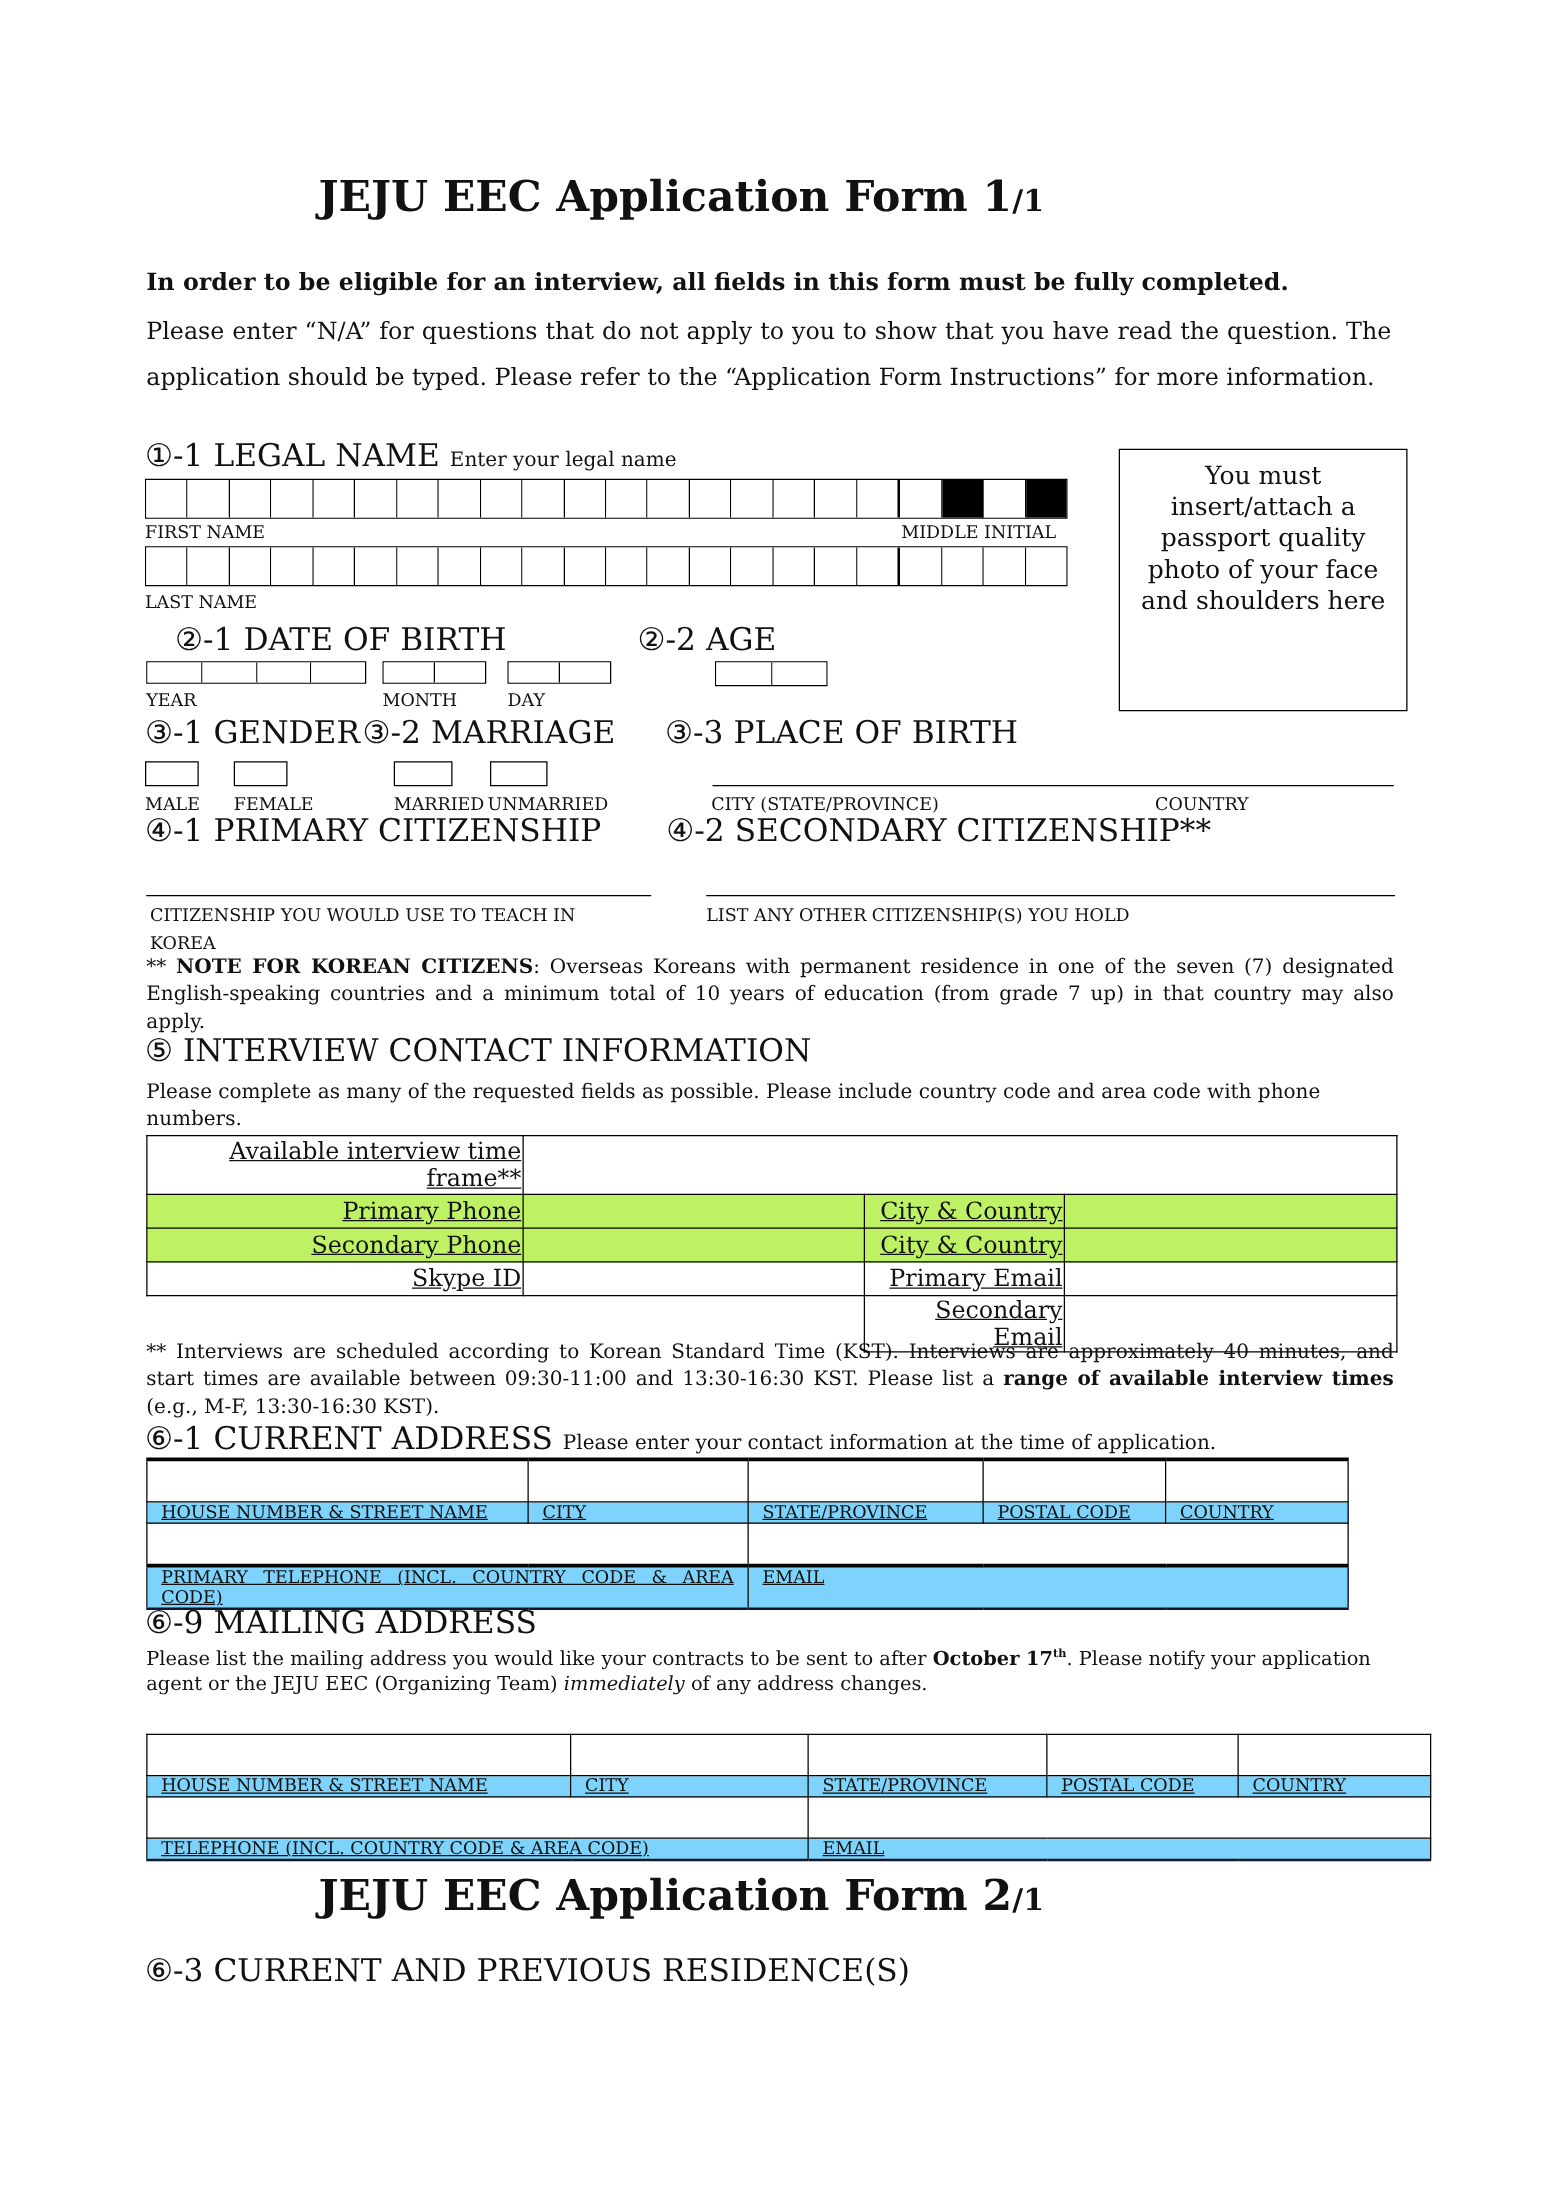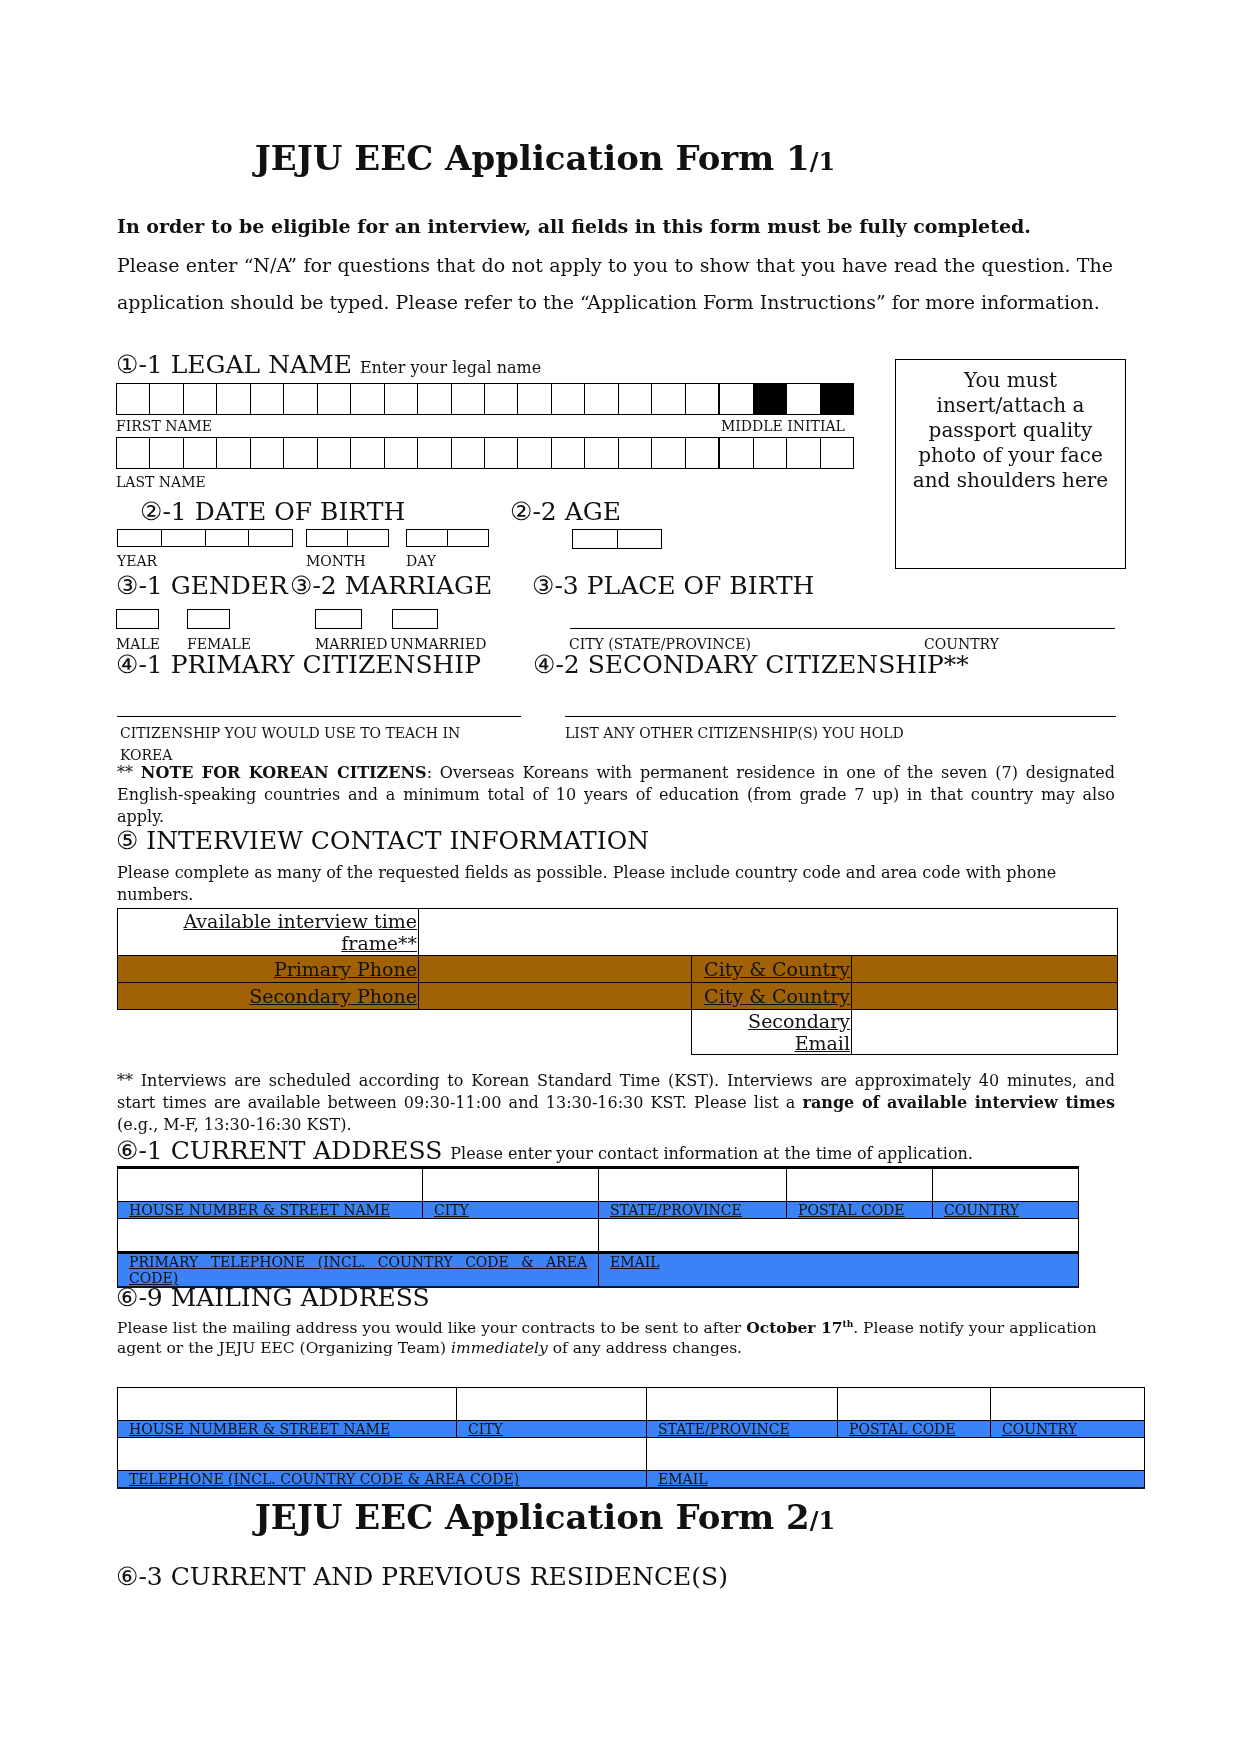--- a/index.html
+++ b/index.html
@@ -18,25 +18,25 @@
   .boxrow .cell { flex:1; border-right:1.2px solid #000; box-sizing:border-box; background:#fff; }
   .boxrow .cell:last-child { border-right:none; }
   .boxrow .cell.filled { background:#000; }
   .boxrow .cell.thick { border-right:2.5px solid #000; }
   .chk { border:1.5px solid #000; box-sizing:border-box; background:#fff; }
   .line { border-top:1.5px solid #000; height:0; }
   .photo { border:1.2px solid #000; box-sizing:border-box; text-align:center; font-size:20px; line-height:25px; padding-top:8px; }
   table { border-collapse:collapse;text-decoration:underline; }
   .ctab td { border:1.5px solid #000; font-size:19px; padding:0 1px; height:26px; }
   .ctab td.lab { text-align:right; }
-  .ctab tr.shaded td { background:#a16207; }
+  .ctab tr.shaded td { background:#bef264; }
   .ctab td.nob { border:none; background:#fff; }
   .atab td { border:1.5px solid #000; font-size:14px; padding:0 11px; vertical-align:top; }
   .atab tr.blank td { height:32px; }
-  .atab tr.head td { background:#3b82f6; height:15px; line-height:16px; }
+  .atab tr.head td { background:#7dd3fc; height:15px; line-height:16px; }
   .atab.thicktop tr:first-child td { border-top:3px solid #000; }
   .atab tr.thicktop td { border-top:3px solid #000; }
   .atab tr.thickbot td { border-bottom:2px solid #0f172a; }
 </style>
 </head>
 <body>
 
 <div class="abs title" style="top:138px;"><span>JEJU EEC Application Form 1</span><span class="sub">/1</span></div>
 
 <div class="abs para-bold" style="left:117px; top:215px; width:1000px;">In order to be eligible for an interview, all fields in this form must be fully completed.</div>
@@ -173,20 +173,26 @@
     <td class="lab">City &amp; Country</td>
     <td></td>
   </tr>
   <tr class="shaded">
     <td class="lab">Secondary Phone</td>
     <td></td>
     <td class="lab">City &amp; Country</td>
     <td></td>
   </tr>
   <tr>
+    <td class="lab">Skype ID</td>
+    <td></td>
+    <td class="lab">Primary Email</td>
+    <td></td>
+  </tr>
+  <tr>
     <td class="nob" colspan="2" style="border-top:1.5px solid #000;"></td>
     <td class="lab">Secondary Email</td>
     <td></td>
   </tr>
 </tbody>
   </table>
 
 <div class="abs small" style="left:117px; top:1070px; width:998px;"><span>** Interviews are scheduled according to Korean Standard Time (KST). Interviews are approximately 40 minutes, and start times are available between 09:30-11:00 and 13:30-16:30 KST. Please list a </span><b>range of available interview times</b><span> (e.g., M-F, 13:30-16:30 KST).</span></div>
 
 <div class="abs sec" style="left:116px; top:1136px;"><span>⑥-1 CURRENT ADDRESS</span> <span class="hint">Please enter your contact information at the time of application.</span></div>

